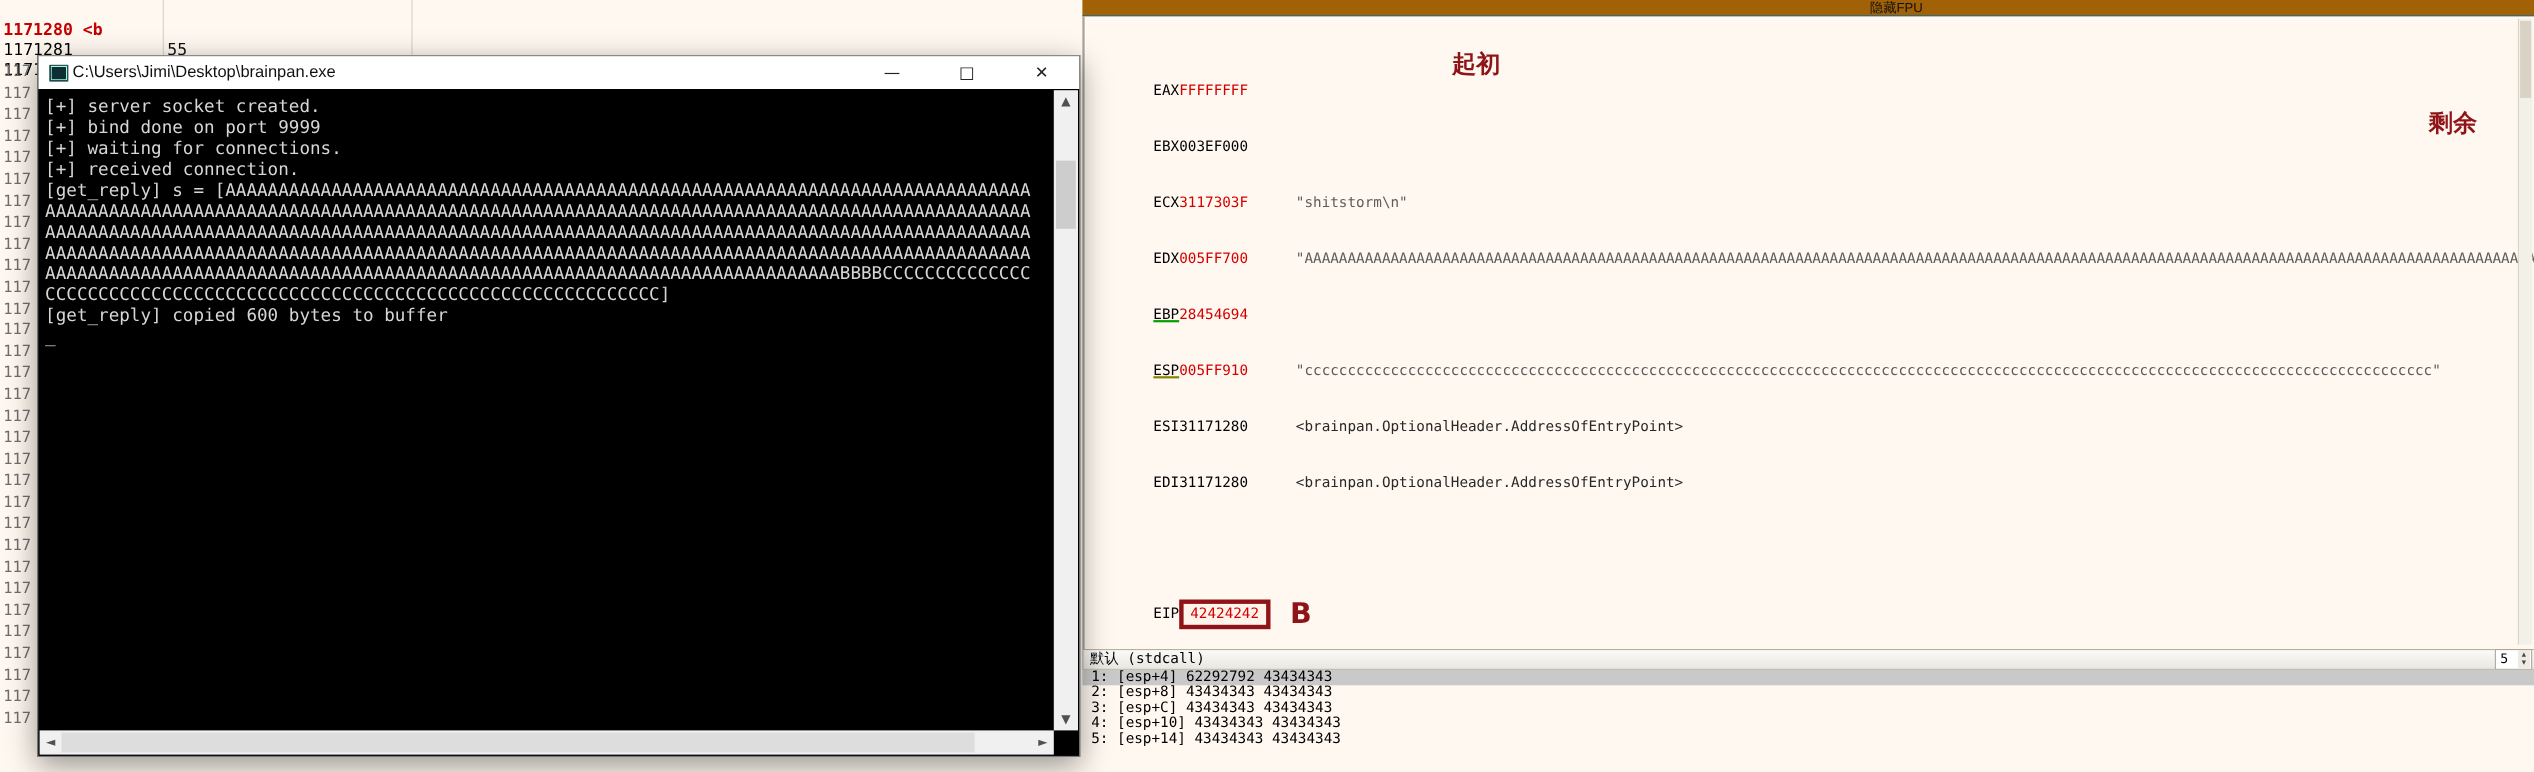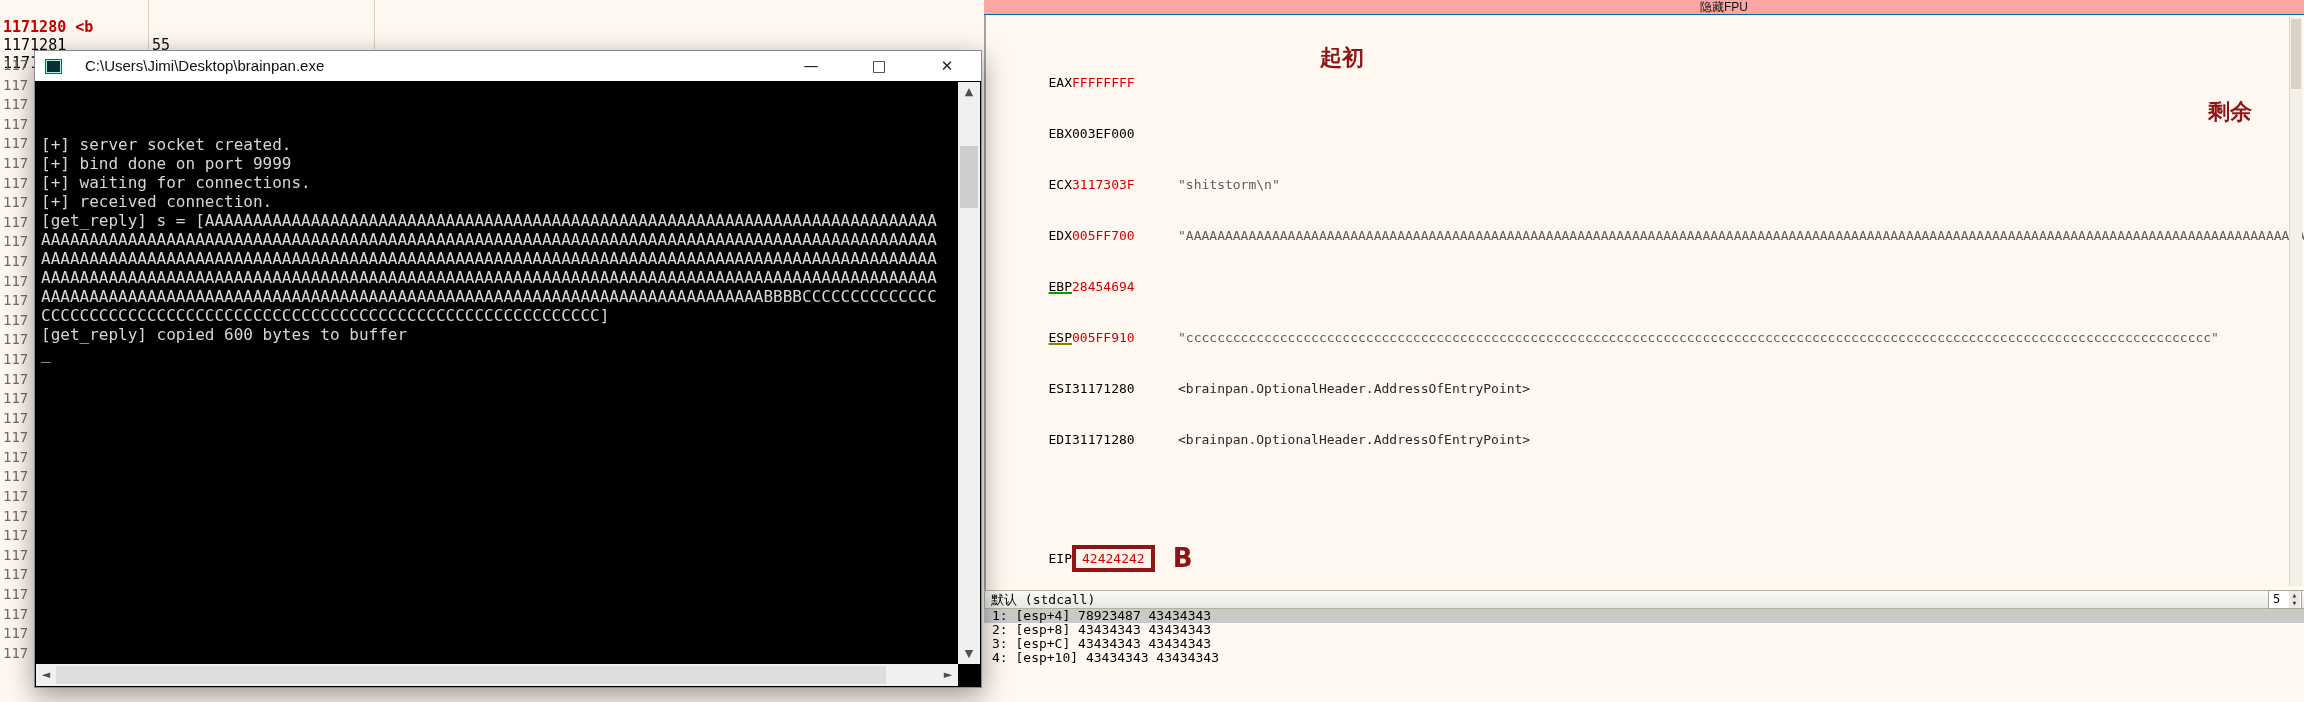--- a/index.html
+++ b/index.html
@@ -17,39 +17,39 @@
   .d-comment{position:absolute;left:823px;color:#A33B00;background:rgba(255,160,0,.45);font-weight:bold;padding:0 2px;}
   .col-sep{position:absolute;top:0;width:1px;height:52px;background:#D8D2C2;}
   #addr-col{position:absolute;left:3px;top:56px;width:30px;color:#6E6E6E;
             font:14px/19.6px "DejaVu Sans Mono",monospace;}
 
   
   .console{position:absolute;left:34px;top:50px;width:946px;height:636px;z-index:5;
            border:1px solid #8a8a8a;background:#000;box-shadow:0 8px 26px rgba(0,0,0,.4);}
   .c-title{position:absolute;left:0;top:0;right:0;height:30px;background:#fff;display:flex;align-items:center;}
   .c-icon{width:15px;height:13px;margin-left:10px;background:#0C2F35;border:1px solid #355;box-shadow:inset 0 0 0 1px #9fd;}
-  .c-title-text{margin-left:23px;font:15px/30px "Liberation Sans",sans-serif;color:#111;}
+  .c-title-text{margin-left:4px;font:15px/30px "Liberation Sans",sans-serif;color:#111;}
   .c-btns{position:absolute;right:0;top:0;height:30px;display:flex;}
   .c-btn{width:68px;height:30px;text-align:center;font:15px/30px "DejaVu Sans",sans-serif;color:#222;}
-  .c-body{position:absolute;left:0;top:30px;right:0;bottom:0;background:#000;margin-top:48px;}
+  .c-body{position:absolute;left:0;top:30px;right:0;bottom:0;background:#000;}
   .console-text{margin:0;position:absolute;left:6px;top:6px;width:93ch;
       font:16px/19px "DejaVu Sans Mono",monospace;color:#D6D6D6;
       white-space:pre-wrap;word-break:break-all;}
   .console-text div{min-height:19px;}
   .vscroll{position:absolute;right:1px;top:31px;width:22px;bottom:23px;background:#F0F0F0;z-index:6;}
   .vscroll .arr{position:absolute;left:0;width:22px;height:20px;color:#505050;font:11px/20px "DejaVu Sans",sans-serif;text-align:center;}
   .vscroll .arr.up{top:0;} .vscroll .arr.dn{bottom:0;}
   .vthumb{position:absolute;left:2px;top:64px;width:18px;height:62px;background:#CDCDCD;}
   .hscroll{position:absolute;left:1px;right:23px;bottom:1px;height:22px;background:#F0F0F0;z-index:6;}
   .hscroll .arr{position:absolute;top:0;width:20px;height:22px;color:#505050;font:11px/22px "DejaVu Sans",sans-serif;text-align:center;}
   .hscroll .arr.lf{left:0;} .hscroll .arr.rt{right:0;}
   .hthumb{position:absolute;left:20px;top:2px;width:830px;height:18px;background:#DDDDDD;}
 
   
-  .top-strip{position:absolute;left:984px;top:0;right:0;height:14px;background:#fca5a5;
+  .top-strip{position:absolute;left:984px;top:0;right:0;height:14px;background:#a16207;
              border-bottom:1px solid #0369a1;}
   .hidefpu{position:absolute;left:716px;top:0;font:12px/14px "Liberation Sans",sans-serif;color:#111;}
 
   
   .regpanel{position:absolute;left:984px;top:15px;right:0;height:575px;background:#FFF8F0;
             border-left:2px solid #A9A395;box-shadow:inset 1px 0 0 #fff;overflow:hidden;}
   .regtext{position:absolute;left:28px;top:8px;font:13px/17px "DejaVu Sans Mono",monospace;color:#000;white-space:pre;}
   .reg-row{display:flex;height:17px;}
   .rname{width:58px;text-align:right;} .rval{width:106px;} .rextra{color:#5d5d5d;}
   .rextra.dark{color:#282828;}
@@ -224,19 +224,20 @@
   <div class="convbar">
     <span>默认 (stdcall)</span>
     <div class="conv-arrow">▼</div>
   </div>
   <div class="spinner">
     <span>5</span>
     <div class="spin-arrows">▲<br>▼</div>
   </div>
 
   <div class="stacklist">
-    <div class="stack-row sel">1: [esp+4] 78923487 43434343</div>
+    <div class="stack-row sel">1: [esp+4] 62292792 43434343</div>
     <div class="stack-row">2: [esp+8] 43434343 43434343</div>
     <div class="stack-row">3: [esp+C] 43434343 43434343</div>
     <div class="stack-row">4: [esp+10] 43434343 43434343</div>
+    <div class="stack-row">5: [esp+14] 43434343 43434343</div>
   </div>
 
 </div>
 
 </body></html>

